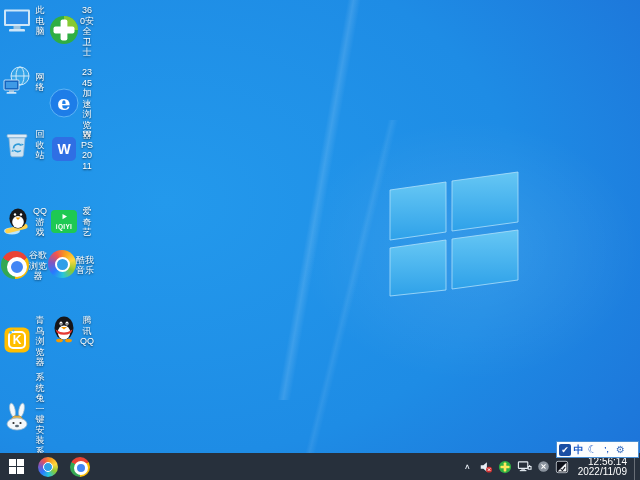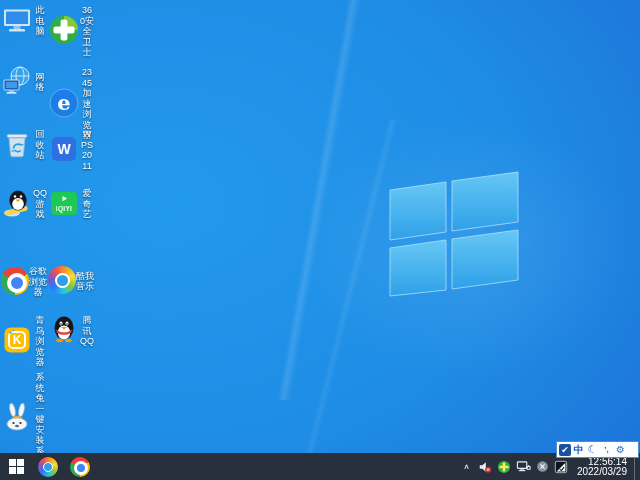--- a/index.html
+++ b/index.html
@@ -12,21 +12,21 @@
          background:linear-gradient(100deg,transparent 49.3%,rgba(255,255,255,.13) 50%,transparent 50.9%);}
   .beam2{left:-40px;top:120px;width:760px;height:420px;
          background:linear-gradient(104deg,transparent 49.5%,rgba(255,255,255,.08) 50%,transparent 50.7%);}
   .glow{left:300px;top:120px;width:340px;height:260px;
         background:radial-gradient(closest-side,rgba(255,255,255,.10),transparent);}
   
   .winlogo{position:absolute;left:386px;top:168px;width:136px;height:134px;}
   
   .cell{position:absolute;width:46px;display:flex;flex-direction:row;align-items:center;cursor:default;}
   .c1{left:1px}.c2{left:48px}
-  .r1{top:3px}.r2{top:65px}.r3{top:127px}.r4{top:186px}.r5{top:264px}.r6{top:313px}.r7{top:370px}
+  .r1{top:3px}.r2{top:65px}.r3{top:127px}.r4{top:204px}.r5{top:248px}.r6{top:313px}.r7{top:370px}
   .ic{width:32px;height:32px;position:relative;display:flex;align-items:center;justify-content:center;}
   .ic svg{width:32px;height:32px;display:block;}
   .lbl{margin-top:2px;font-size:9px;line-height:10.5px;color:#fff;text-align:center;
        text-shadow:0 1px 2px rgba(0,0,0,.65);max-width:54px;word-break:break-all;}
   .ovl{position:absolute;left:0;top:0;width:100%;height:100%;display:flex;align-items:center;justify-content:center;
        color:#fff;font-weight:bold;pointer-events:none;}
   
   .chrome{width:28px;height:28px;border-radius:50%;position:relative;
           background:conic-gradient(from 300deg,#ea4335 0 120deg,#fbbc05 120deg 240deg,#34a853 240deg 360deg);}
   .chrome::after{content:"";position:absolute;left:50%;top:50%;width:12px;height:12px;margin:-8px 0 0 -8px;
@@ -309,18 +309,18 @@
     <div class="tray-ic">
       <svg viewBox="0 0 16 16" width="14" height="14">
         <rect x="1.5" y="1.5" width="13" height="13" rx="2" fill="#10131c" stroke="#e8eef5" stroke-width="0.8"></rect>
         <path d="M3 13 L13 3 v10 z" fill="#f4f6f8"></path>
         <path d="M6.5 10.5 l2 1.6 3 -4" stroke="#10131c" stroke-width="1.2" fill="none"></path>
       </svg>
     </div>
 
     <div class="clock">
       <div>12:56:14</div>
-      <div>2022/03/29</div>
+      <div>2022/11/09</div>
     </div>
 
     <div class="showdesk"></div>
   </div>
 </div>
 
 </body></html>

